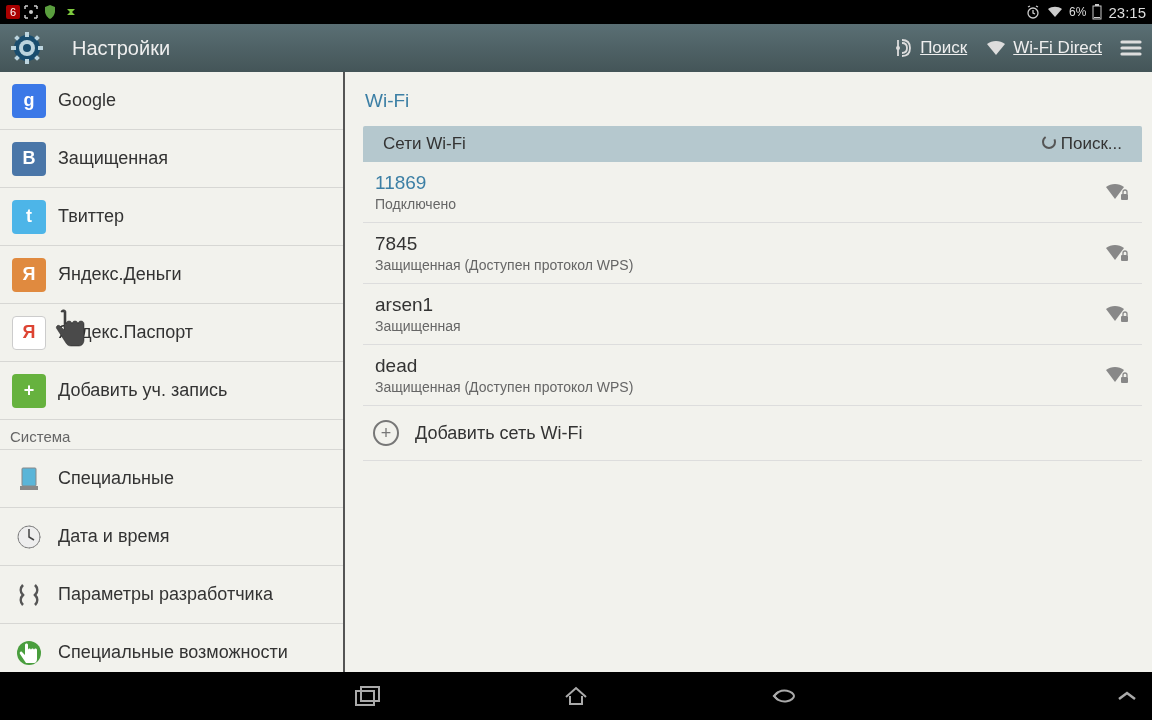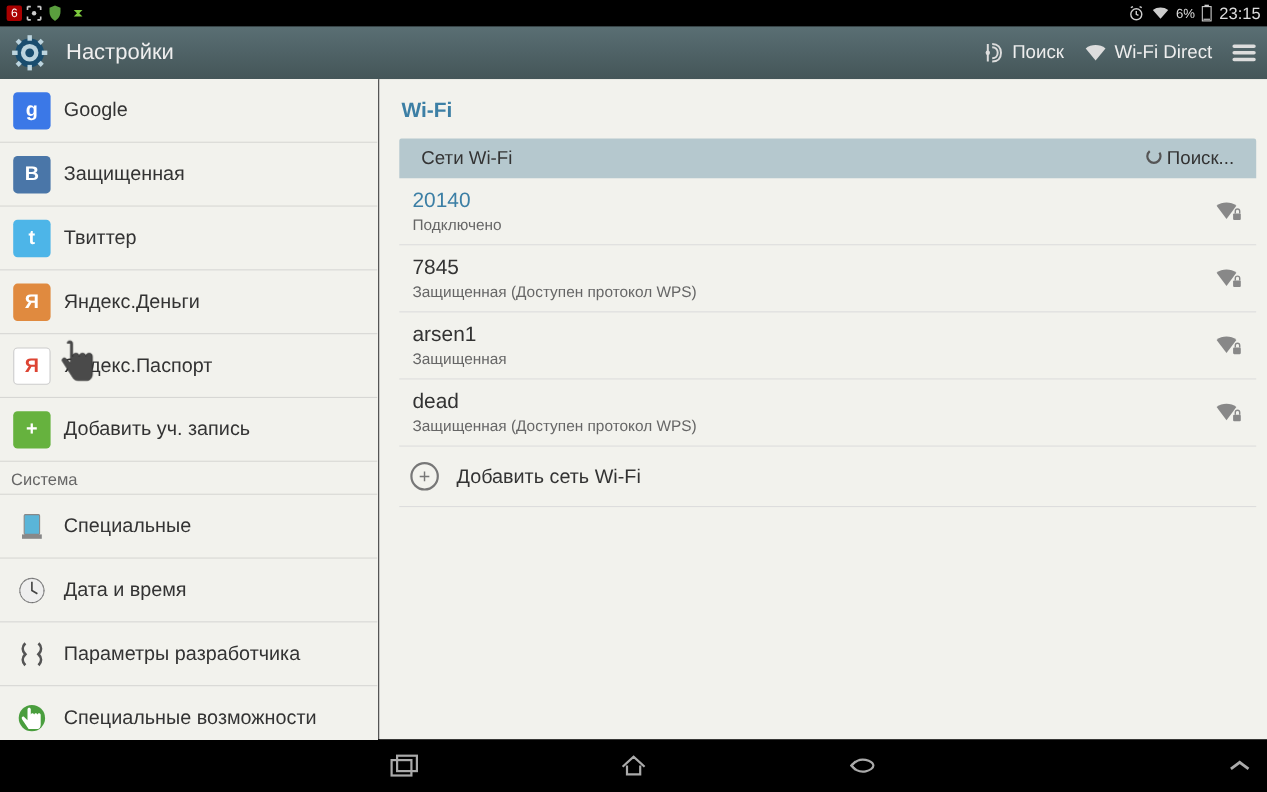--- a/index.html
+++ b/index.html
@@ -4,32 +4,32 @@
 <style>
 * { margin: 0; padding: 0; box-sizing: border-box; font-family: Arial, sans-serif; }
 body { width: 1152px; height: 720px; background: #000; overflow: hidden; }
 
 .status-bar { height: 24px; background: #000; display: flex; justify-content: space-between; align-items: center; padding: 0 6px; color: #ddd; font-size: 13px; }
 .status-left { display: flex; align-items: center; gap: 3px; }
 .status-right { display: flex; align-items: center; gap: 6px; }
 .status-right span { display: flex; align-items: center; }
 
 .titlebar { height: 48px; background: linear-gradient(#5a6f74, #445558); display: flex; align-items: center; padding: 0 10px; color: #eee; }
-.titlebar .title { display: flex; align-items: center; gap: 16px; font-size: 20px; flex: 1; }
-.titlebar .right { display: flex; align-items: center; gap: 18px; }
+.titlebar .title { display: flex; align-items: center; gap: 28px; font-size: 20px; flex: 1; }
+.titlebar .right { display: flex; align-items: center; gap: 18px; text-decoration: underline; }
 .titlebar .right .btn { display: flex; align-items: center; gap: 6px; font-size: 17px; cursor: pointer; }
 
 .body { display: flex; height: 600px; background: #f2f2ed; }
 .sidebar { width: 345px; border-right: 2px solid #555; overflow-y: auto; background: #f2f2ed; }
 .side-item { height: 58px; display: flex; align-items: center; gap: 12px; padding: 0 12px; border-bottom: 1px solid #d7d7d4; font-size: 18px; color: #333; cursor: pointer; }
 .side-item .icon { width: 34px; height: 34px; display: flex; align-items: center; justify-content: center; border-radius: 4px; font-size: 18px; color: #fff; font-weight: bold; flex-shrink: 0; }
 .section-header { padding: 8px 10px 4px; font-size: 15px; color: #666; font-weight: normal; border-bottom: 1px solid #d7d7d4; }
 
 .main { flex: 1; padding: 18px 10px 0 18px; background: #f2f2ed; }
-.main-title { color: #3c7fa5; font-size: 19px; margin-bottom: 14px; padding-left: 2px; font-weight: bold; }
+.main-title { color: #3c7fa5; font-size: 19px; margin-bottom: 14px; padding-left: 2px; }
 .wifi-header { background: #b5c8ce; display: flex; justify-content: space-between; align-items: center; padding: 8px 20px; font-size: 17px; color: #333; border-radius: 2px 2px 0 0; }
 .wifi-item { padding: 10px 12px; border-bottom: 1px solid #ddd; display: flex; justify-content: space-between; align-items: center; cursor: pointer; }
 .wifi-item .info .name { font-size: 19px; color: #333; }
 .wifi-item .info .status { font-size: 14px; color: #666; margin-top: 2px; }
 .wifi-item.connected .info .name { color: #3c7fa5; }
 .add-wifi { display: flex; align-items: center; gap: 16px; padding: 14px 10px; font-size: 18px; color: #333; cursor: pointer; border-bottom: 1px solid #ddd; }
 .plus-circle { width: 26px; height: 26px; border: 2px solid #777; border-radius: 50%; display: flex; align-items: center; justify-content: center; color: #777; font-size: 18px; }
 
 .navbar { height: 48px; background: #000; display: flex; align-items: center; justify-content: center; gap: 180px; }
 .navbar .nav-btn { color: #aaa; cursor: pointer; }
@@ -204,21 +204,21 @@
       <span style="display:flex;gap:4px;">
         <svg width="16" height="16" viewBox="0 0 16 16">
             <circle cx="8" cy="8" r="6" stroke="#555" stroke-width="2" fill="none" stroke-dasharray="24 10"></circle>
           </svg>
         <span>Поиск...</span>
       </span>
     </div>
     <div id="wifi-list">
         <div class="wifi-item connected">
           <div class="info">
-            <div class="name">20140</div>
+            <div class="name">11869</div>
             <div class="status">Подключено</div>
           </div>
           <div>
             <svg width="26" height="22" viewBox="0 0 26 22">
               <path d="M11 18L2 6c5-4 13-4 18 0l-9 12z" fill="#888"></path>
               <rect x="17" y="13" width="7" height="6" rx="1" fill="#888"></rect>
               <path d="M19 13v-2c0-1 1-2 2-2s2 1 2 2v2" stroke="#888" fill="none" stroke-width="1.3"></path>
             </svg>
           </div>
         </div>

